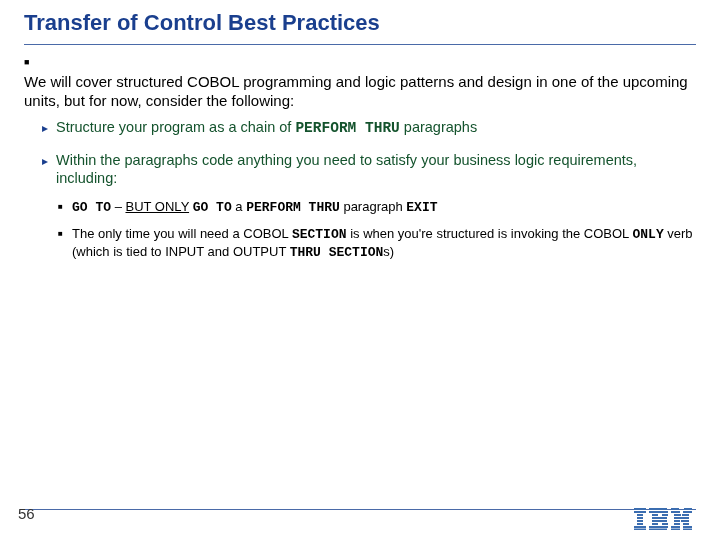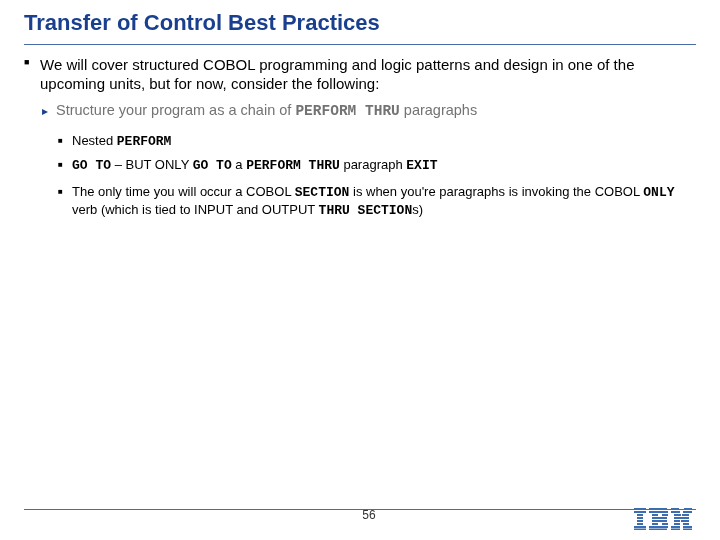--- a/index.html
+++ b/index.html
@@ -13,47 +13,47 @@
   }
   .slide { width: 720px; height: 540px; position: relative; padding: 10px 24px 13px 24px; }
   .title {
     color: #1a3f8e;
     font-size: 22px;
     font-weight: bold;
     padding-bottom: 6px;
   }
   .title-rule { border: 0; border-top: 1.5px solid #4a6aa8; margin: 2px 0 10px 0; }
   .content { font-size: 15px; line-height: 1.28; color: #000; }
-  .lvl1 { display: flex; margin: 0 0 8px 0; }
+  .lvl1 { display: flex; margin: 0 0 8px 0; flex-direction: column; }
   .lvl1 .bul { width: 16px; flex: none; font-size: 13px; }
   .sq::before { content: "■"; color: #000; font-size: 9px; position: relative; top: -2px; }
   .lvl1 .txt { flex: 1; }
   .lvl2-group { margin: 4px 0 8px 18px; }
-  .lvl2 { display: flex; margin: 3px 0 6px 0; color: #737373; font-size: 14.5px; }
+  .lvl2 { display: flex; margin: 3px 0 6px 0; color: #14532d; font-size: 14.5px; }
   .lvl2 .bul { width: 14px; flex: none; }
   .tri::before { content: "▸"; color: #1a3f8e; font-size: 12px; position: relative; top: 0px; }
   .lvl2 .txt { flex: 1; }
   .lvl3-group { margin: 2px 0 4px 16px; }
   .lvl3 { display: flex; margin: 1px 0 1px 0; font-size: 13px; color: #000; }
   .lvl3 .bul { width: 14px; flex: none; }
   .sqs::before { content: "■"; color: #000; font-size: 8px; position: relative; top: -2px; }
   .lvl3 .txt { flex: 1; }
   .mono { font-family: "Courier New", Courier, monospace; font-weight: bold; }
-  .u { }
+  .u { text-decoration: underline; }
   .gap { height: 4px; }
   .footer-rule {
     position: absolute;
     left: 24px; right: 24px; bottom: 30px;
     border: 0; border-top: 1px solid #4a6aa8;
   }
   .pagenum {
     position: absolute;
     left: 18px; right: 0; bottom: 18px;
-    text-align: center;
-    font-size: 12px;
+    text-align: left;
+    font-size: 15px;
     color: #333;
   }
   .logo {
     position: absolute;
     right: 28px;
     bottom: 10px;
     width: 58px;
     height: 22px;
   }
   .logo svg { width: 58px; height: 22px; }
@@ -77,40 +77,40 @@
 
       <div class="lvl2">
         <span class="bul tri"></span>
         <span class="txt">
           <span>Structure your program as a chain of </span><span class="mono">PERFORM THRU</span><span> paragraphs</span>
         </span>
       </div>
 
       <div class="gap"></div>
 
+      <div class="lvl2">
+        <span class="bul tri"></span>
+        <span class="txt">Within the paragraphs code anything you need to satisfy your business logic requirements, including:</span>
+      </div>
 
       <div class="lvl3-group">
-        <div class="lvl3">
-          <span class="bul sqs"></span>
-          <span class="txt"><span>Nested </span><span class="mono">PERFORM</span></span>
-        </div>
         <div class="gap"></div>
         <div class="lvl3">
           <span class="bul sqs"></span>
           <span class="txt"><span class="mono">GO TO</span><span> – </span><span class="u">BUT ONLY</span> <span class="mono">GO TO</span><span> a </span><span class="mono">PERFORM THRU</span><span> paragraph </span><span class="mono">EXIT</span></span>
         </div>
       </div>
 
       <div class="gap"></div>
 
 
       <div class="lvl3-group">
         <div class="lvl3">
           <span class="bul sqs"></span>
-          <span class="txt"><span>The only time you will occur a COBOL </span><span class="mono">SECTION</span><span> is when you're paragraphs is invoking the COBOL </span><span class="mono">ONLY</span><span> verb (which is tied to INPUT and OUTPUT </span><span class="mono">THRU SECTION</span><span>s)</span></span>
+          <span class="txt"><span>The only time you will need a COBOL </span><span class="mono">SECTION</span><span> is when you're structured is invoking the COBOL </span><span class="mono">ONLY</span><span> verb (which is tied to INPUT and OUTPUT </span><span class="mono">THRU SECTION</span><span>s)</span></span>
         </div>
       </div>
 
     </div>
   </div>
 
   <hr class="footer-rule">
   <div class="pagenum">56</div>
 
   <div class="logo" title="IBM">

